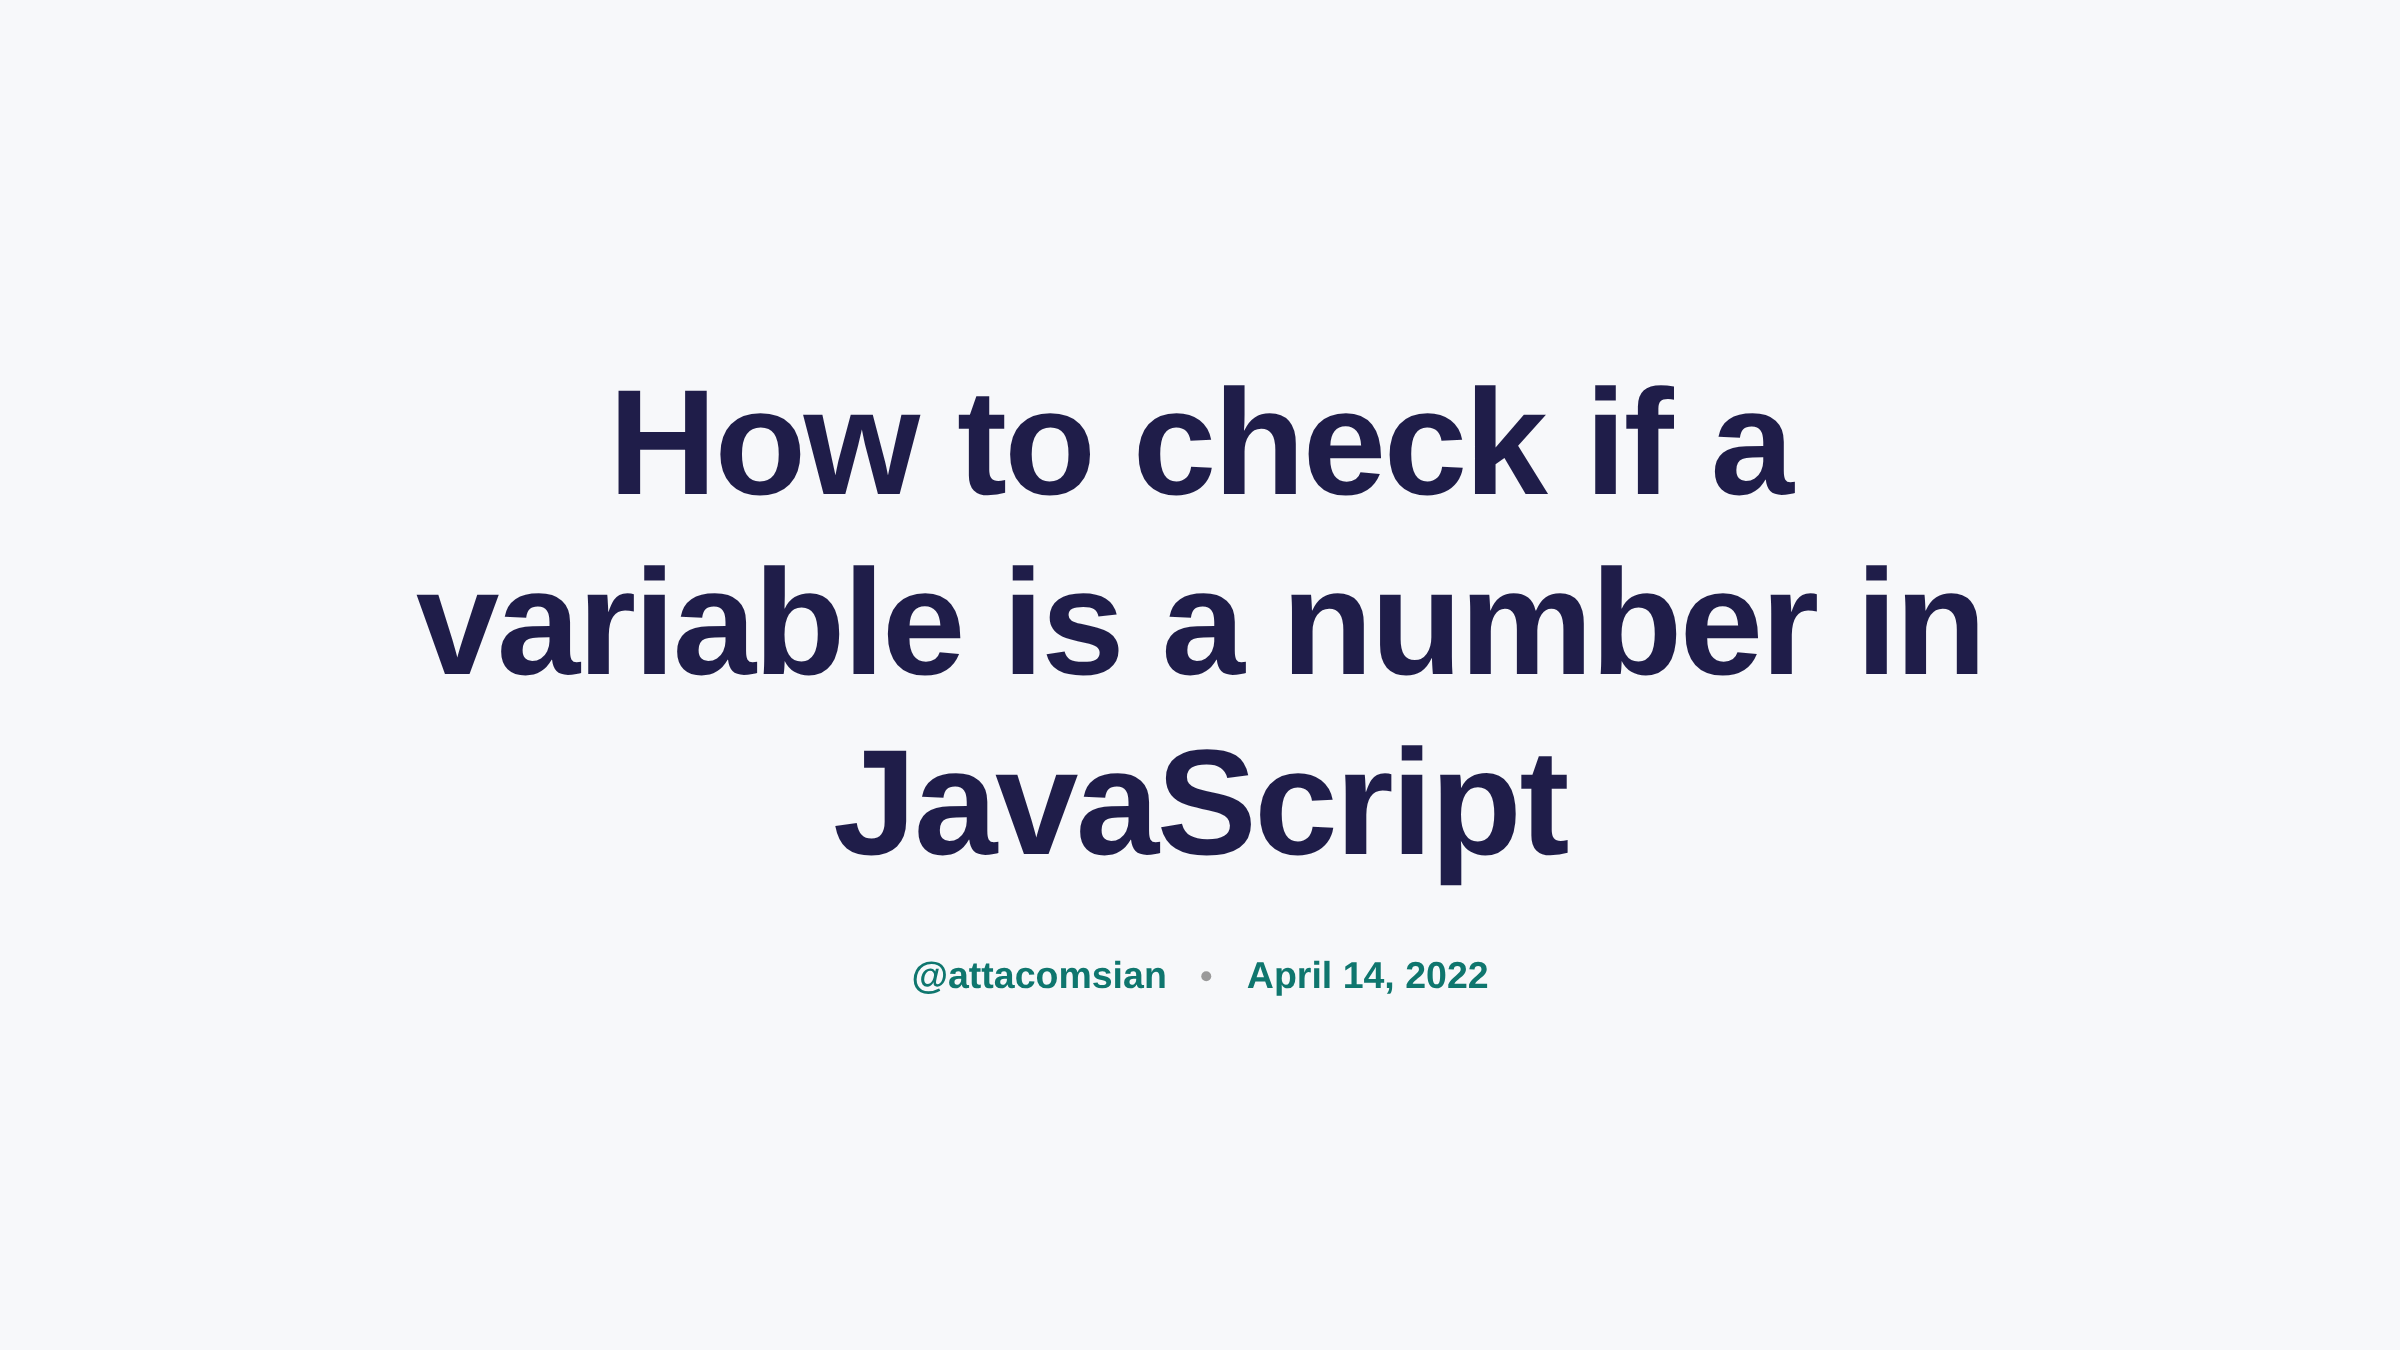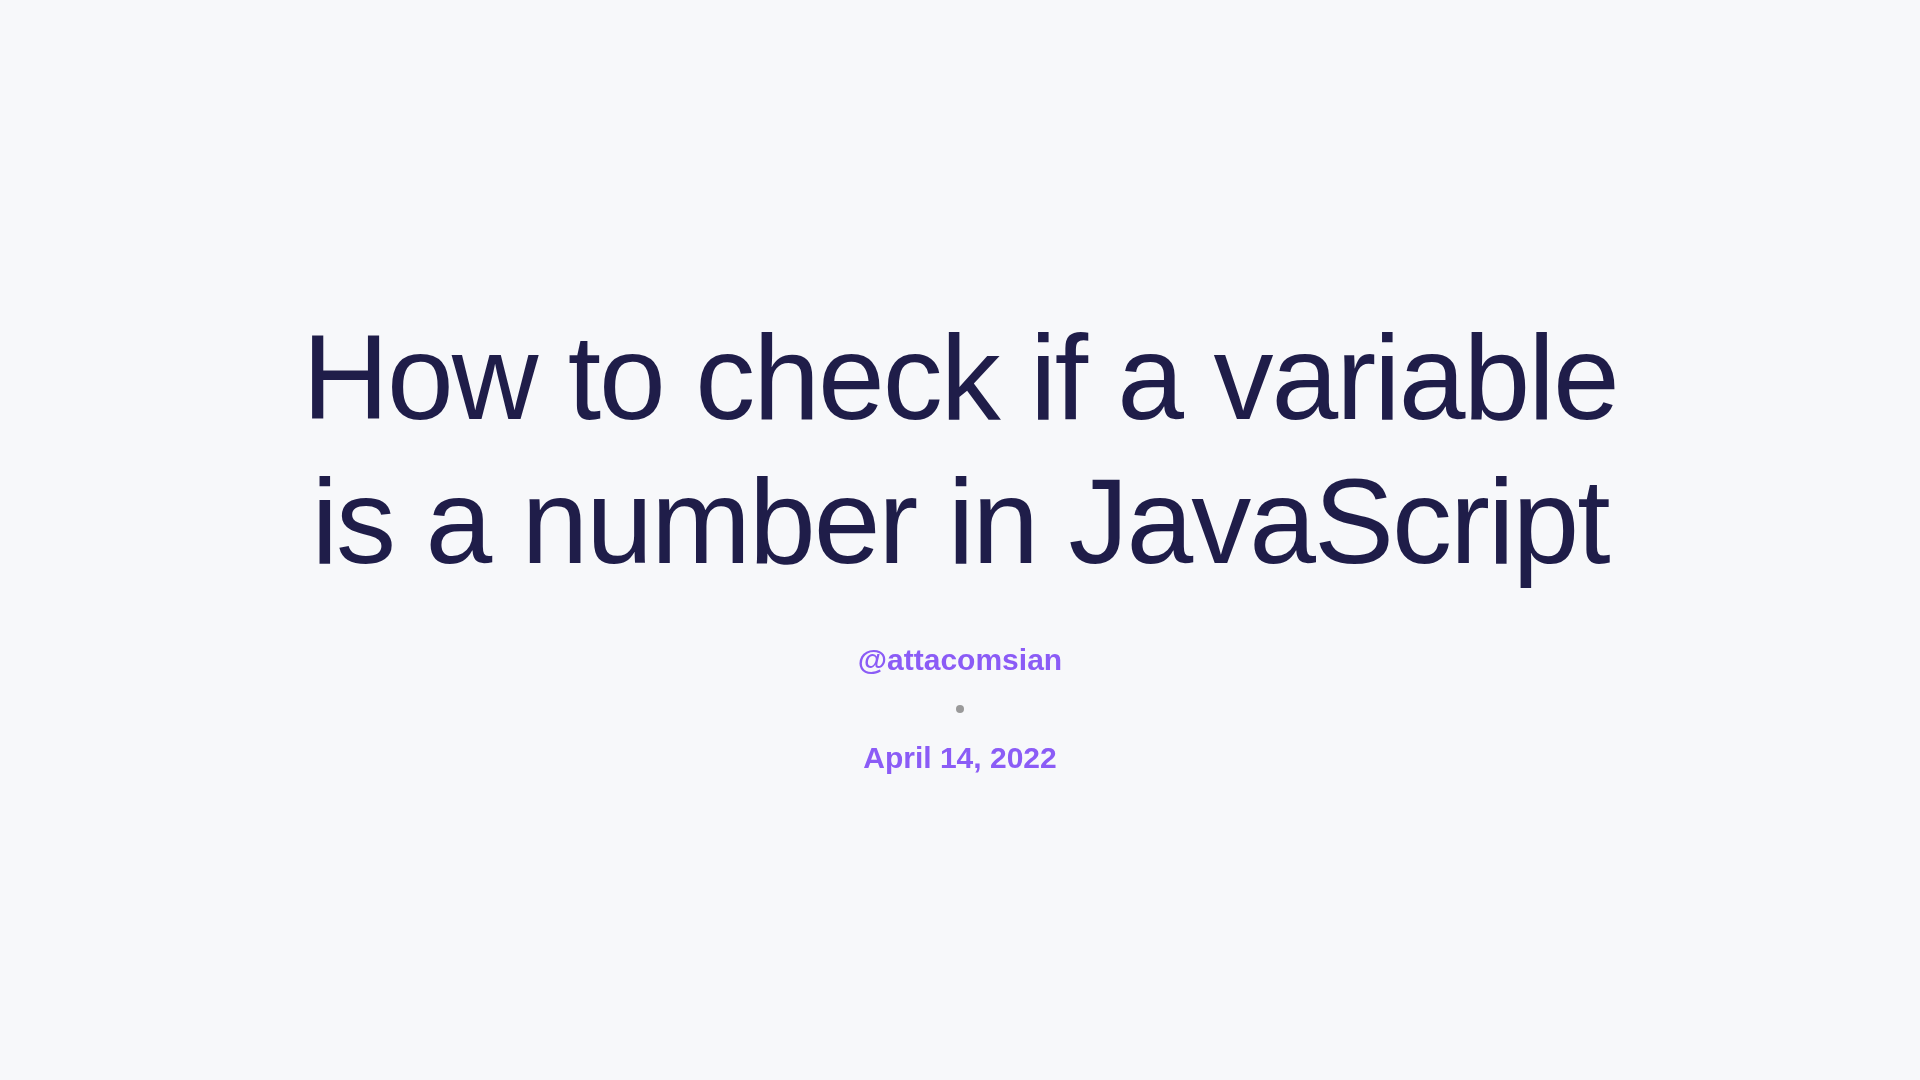--- a/index.html
+++ b/index.html
@@ -20,35 +20,34 @@
     .container {
       display: flex;
       flex-direction: column;
       align-items: center;
       justify-content: center;
       max-width: 1400px;
       text-align: center;
     }
     .title {
       font-size: 120px;
-      font-weight: 400;
+      font-weight: 700;
       color: #1f1d49;
       line-height: 1.2;
       letter-spacing: -2px;
       margin-bottom: 50px;
     }
     .meta {
       display: flex;
       align-items: center;
       justify-content: center;
       gap: 28px;
       font-size: 30px;
       font-weight: 700;
-      color: #8b5cf6;
-      flex-direction: column;
+      color: #0f766e;
     }
     .separator {
       width: 8px;
       height: 8px;
       background-color: #9a9a9a;
       border-radius: 50%;
       display: inline-block;
     }
   </style>
 </head>

